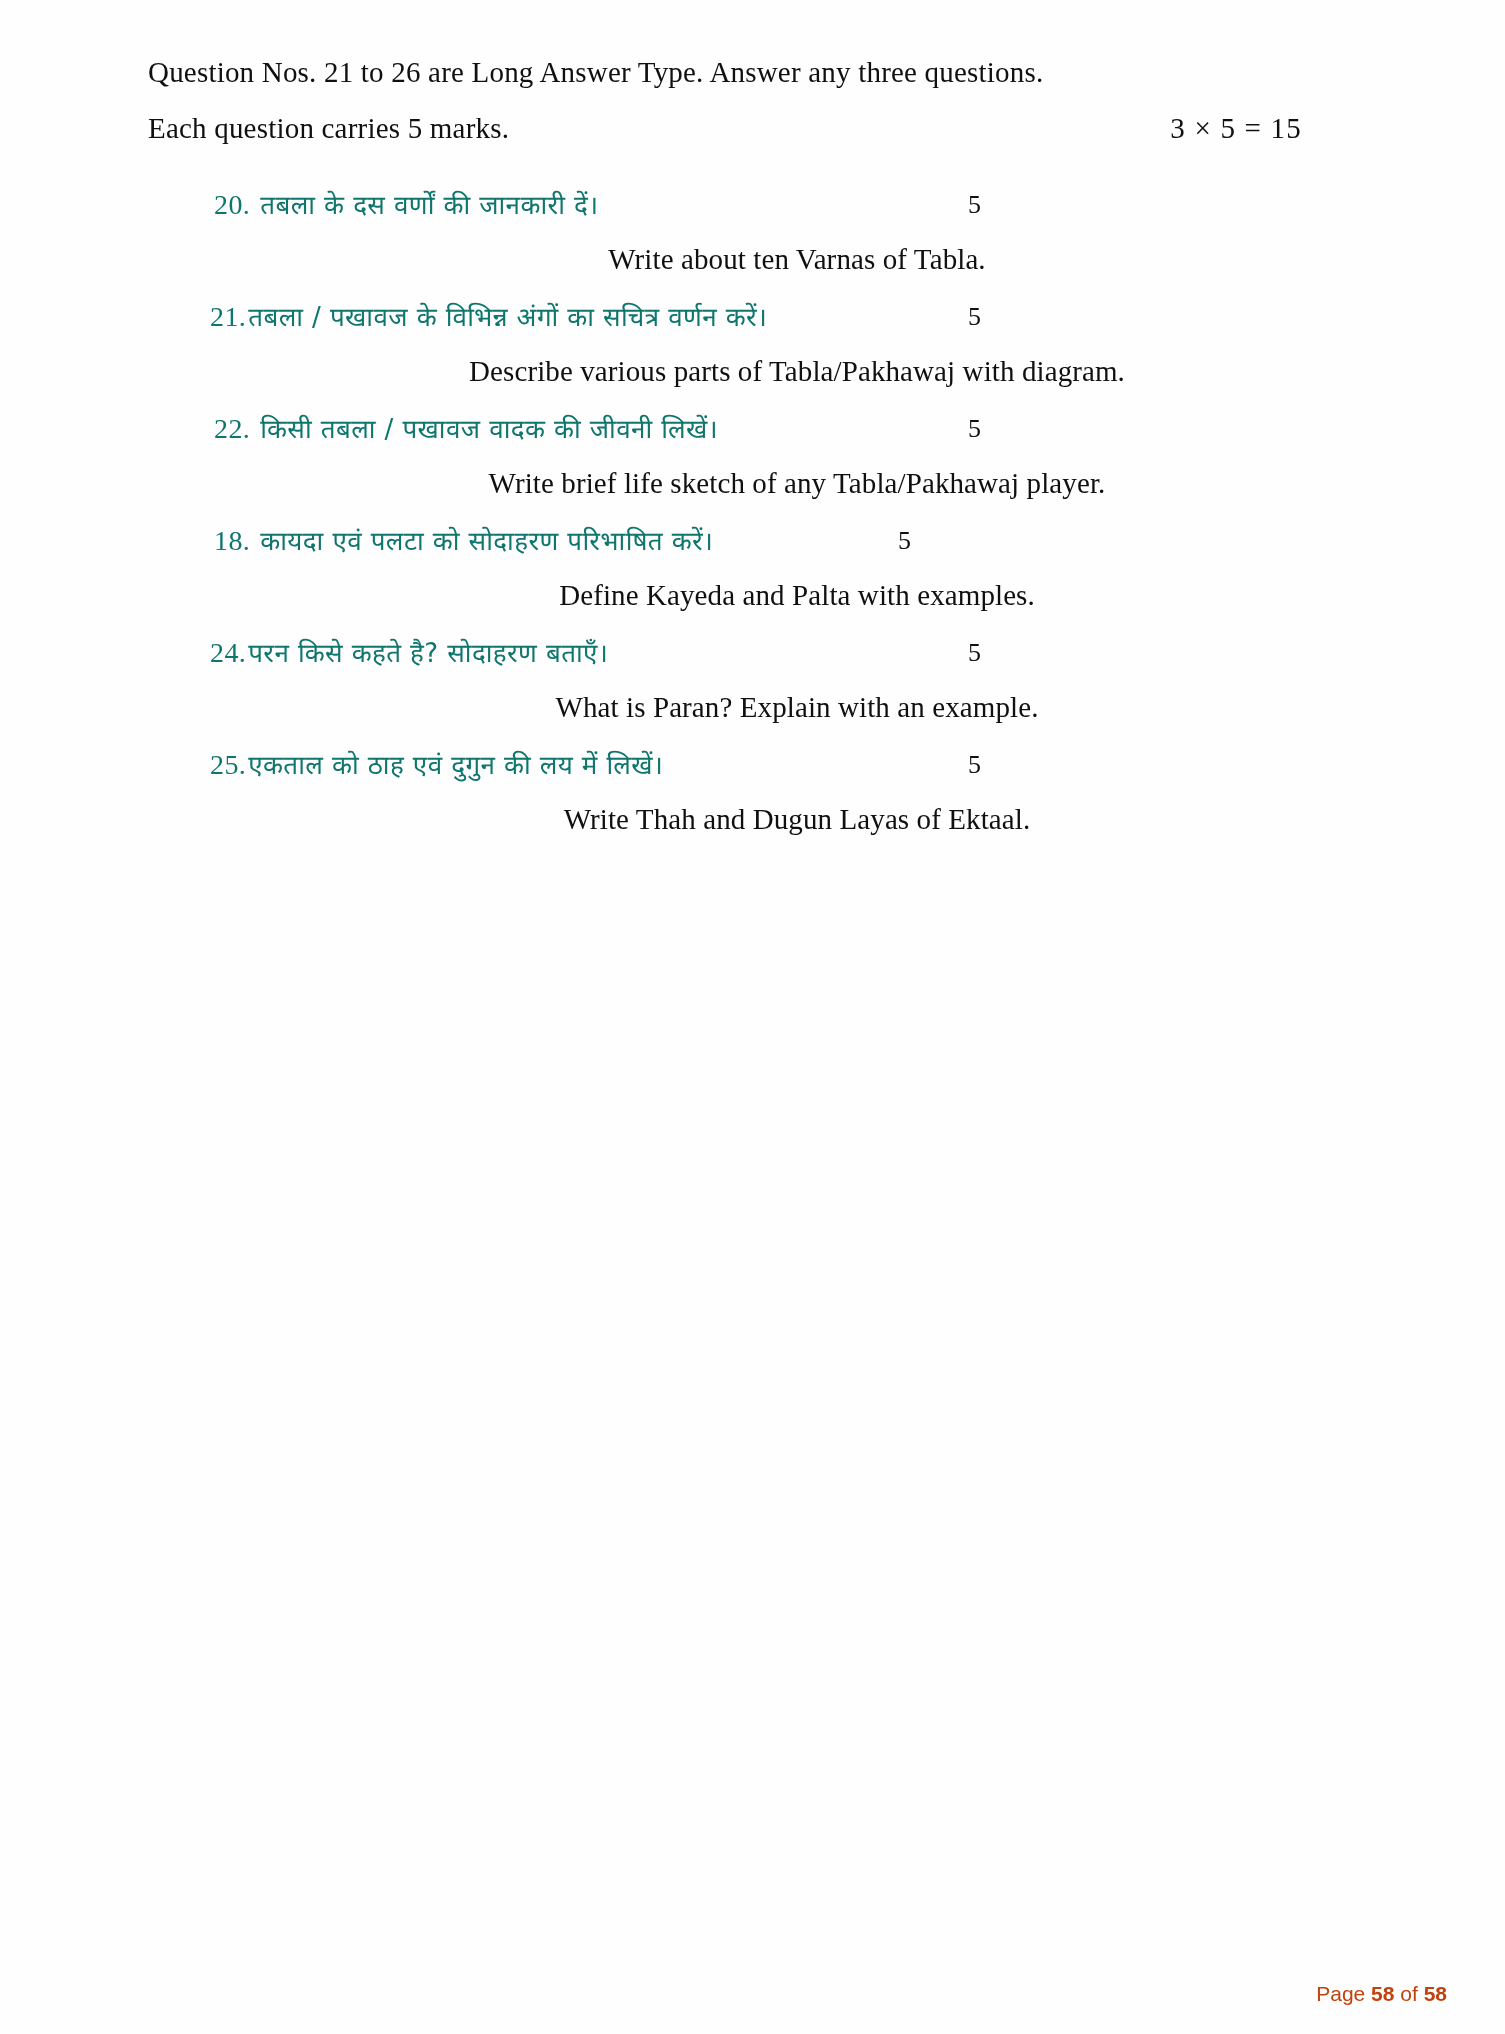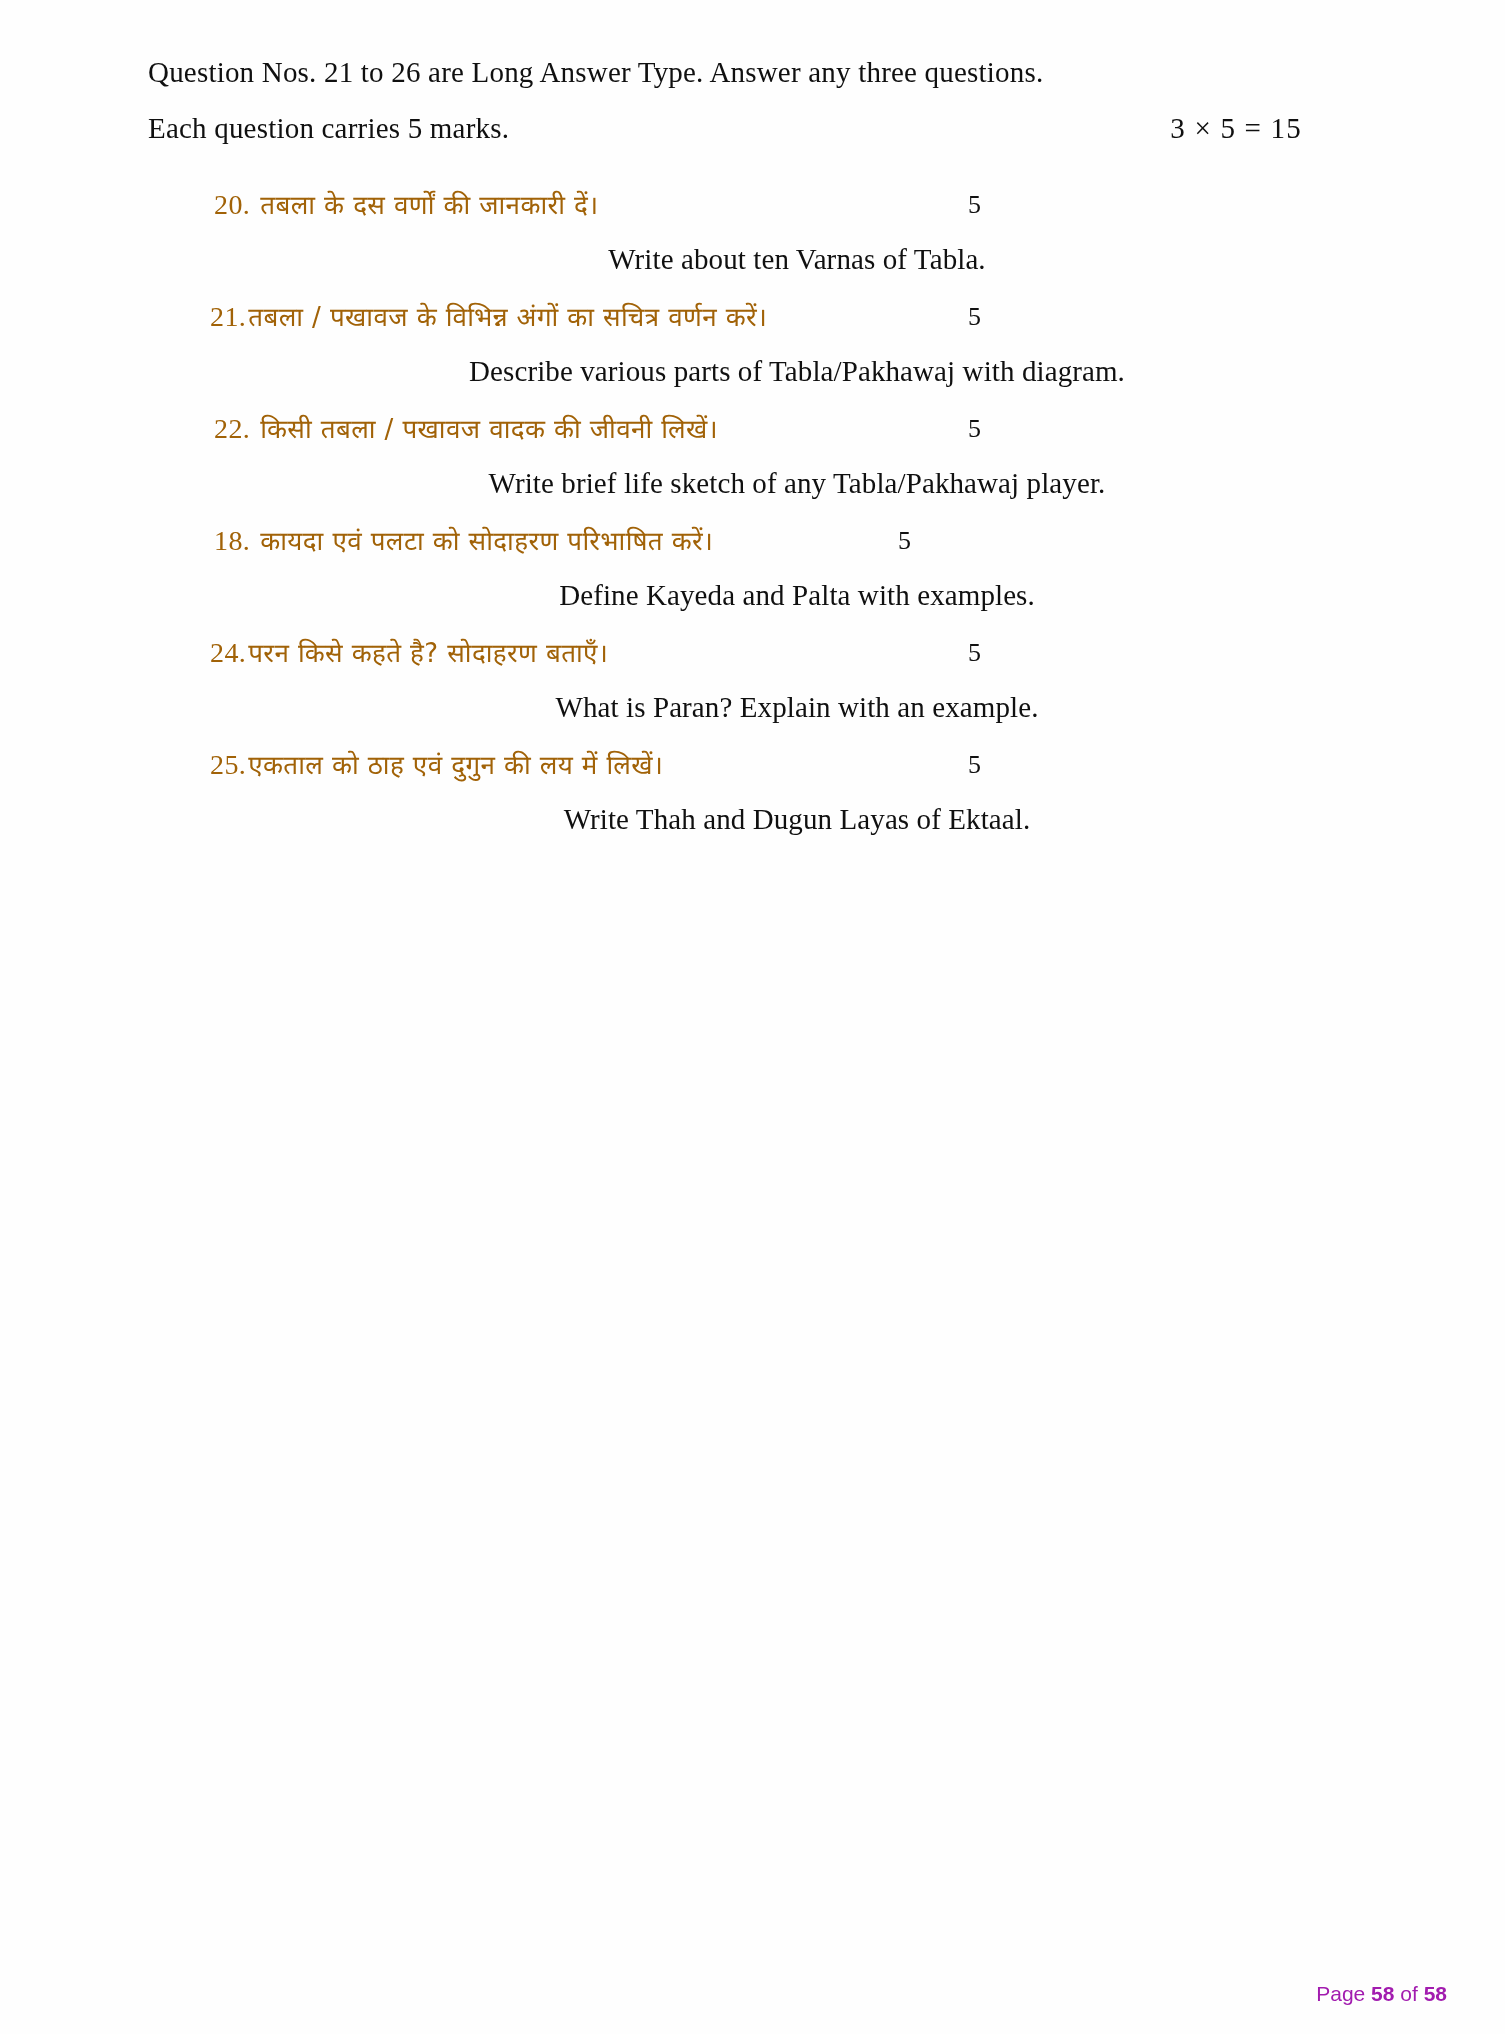--- a/index.html
+++ b/index.html
@@ -64,21 +64,21 @@
   }
   .qrow {
     display: flex;
     align-items: baseline;
     width: 100%;
   }
   .q-hindi {
     font-family: "DejaVu Sans", "Liberation Sans", sans-serif;
     font-size: 26px;
     line-height: 54px;
-    color: #a16207;
+    color: #0f766e;
     white-space: nowrap;
     letter-spacing: 0.4px;
   }
   .q-num {
     font-family: "Liberation Serif", serif;
     font-size: 28px;
   }
   .q-marks {
     font-family: "Liberation Serif", serif;
     font-size: 26px;
@@ -101,21 +101,21 @@
   .indent-wide  { padding-left: 66px; }
   .indent-tight { padding-left: 62px; }
 
   
   .footer {
     position: absolute;
     right: 58px;
     bottom: 28px;
     font-family: "Liberation Sans", "DejaVu Sans", sans-serif;
     font-size: 21px;
-    color: #a21caf;
+    color: #c2410c;
     white-space: nowrap;
   }
   .footer b { font-weight: bold; }
 </style>
 </head>
 <body>
 
 <div class="page">
 
   <div class="instructions">

